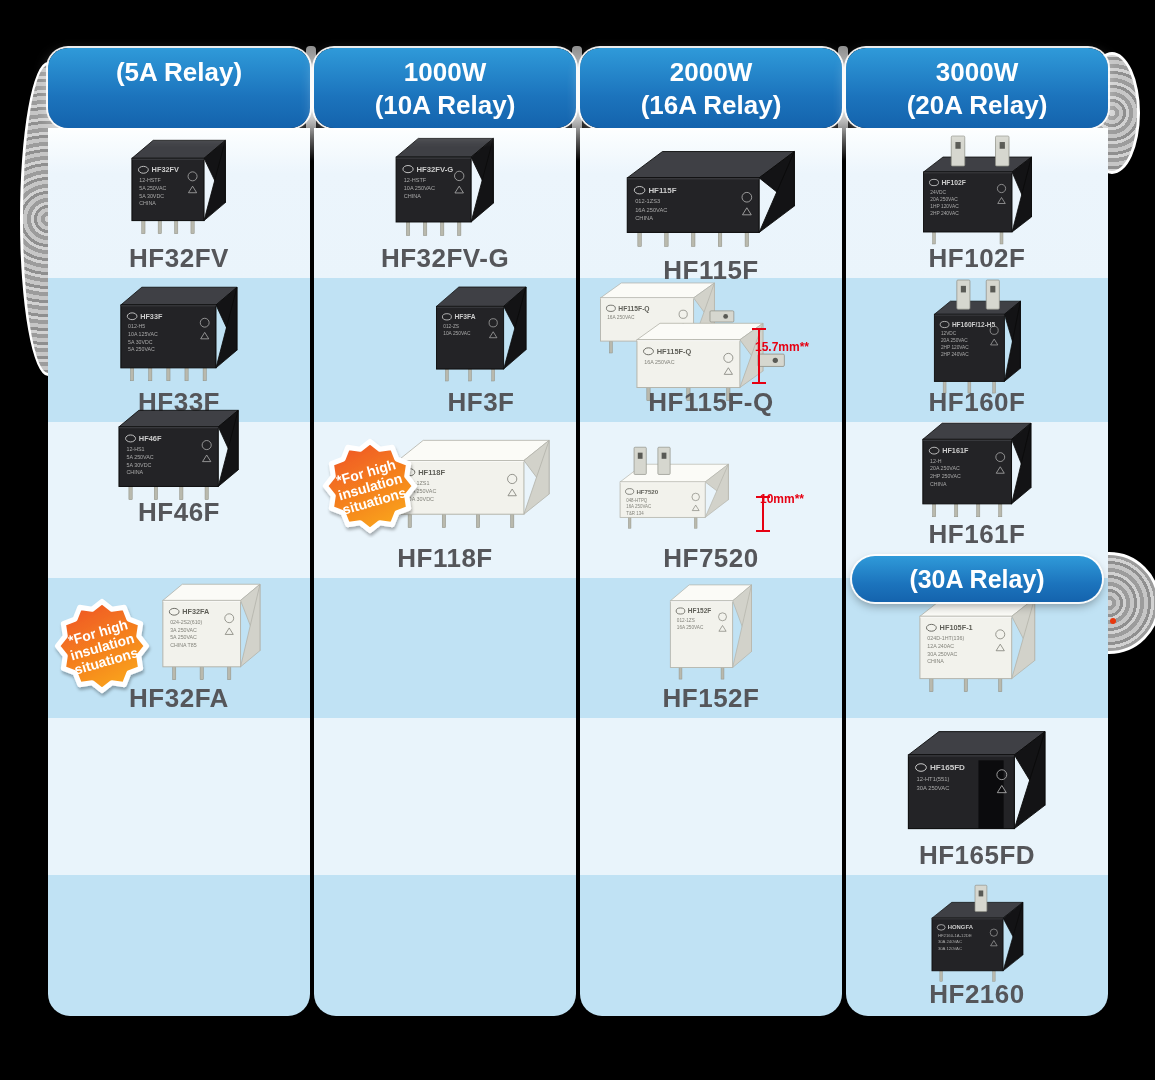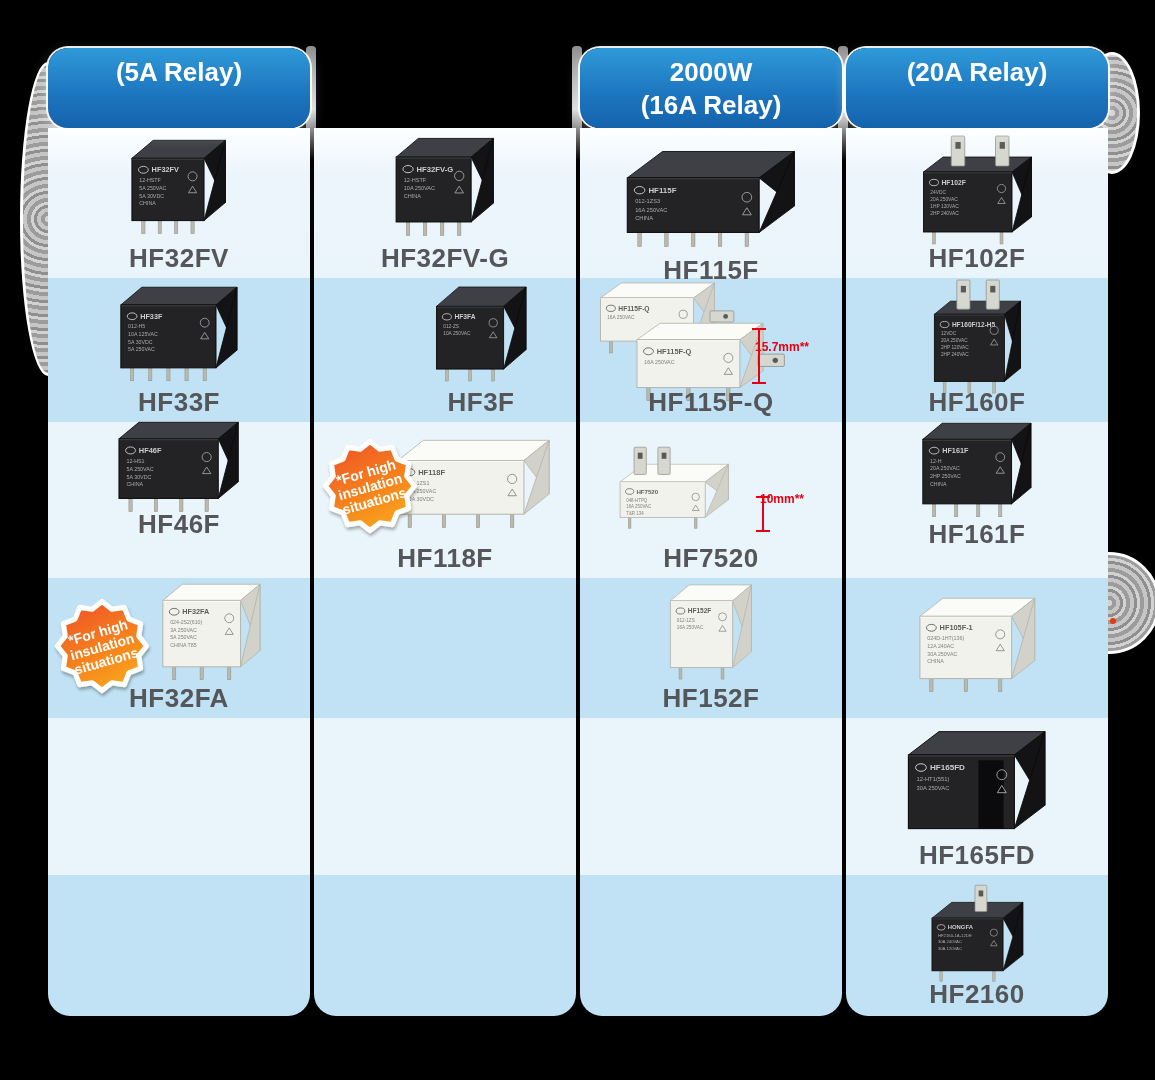--- a/index.html
+++ b/index.html
@@ -113,21 +113,21 @@
             <text x="15" y="55" font-size="6.5" fill="#a9a9a9" font-family="Liberation Sans,sans-serif">012-H5</text>
             <text x="15" y="64.5" font-size="6.5" fill="#a9a9a9" font-family="Liberation Sans,sans-serif">10A 125VAC</text>
             <text x="15" y="74" font-size="6.5" fill="#a9a9a9" font-family="Liberation Sans,sans-serif">5A 30VDC</text>
             <text x="15" y="83.5" font-size="6.5" fill="#a9a9a9" font-family="Liberation Sans,sans-serif">5A 250VAC</text>
             <circle cx="110" cy="48" r="5.5" fill="none" stroke="#a9a9a9" stroke-width="1"></circle>
             <path d="M 105 68 l 5 -8 l 5 8 z" fill="none" stroke="#a9a9a9" stroke-width="1"></path>
           </svg>
         </div>
         <div class="label">HF33F</div>
       </div>
-      <div class="cell" style="top: 374px; height: 122px;">
+      <div class="cell" style="top: 362px; height: 122px;">
         <div class="relay-holder">
           <svg viewBox="0 0 156 116" height="96">
             <rect x="18" y="96" width="4" height="16" fill="#b9b9ad" stroke="#8d8d82" stroke-width="0.6"></rect>
             <rect x="48.66666666666667" y="96" width="4" height="16" fill="#b9b9ad" stroke="#8d8d82" stroke-width="0.6"></rect>
             <rect x="79.33333333333334" y="96" width="4" height="16" fill="#b9b9ad" stroke="#8d8d82" stroke-width="0.6"></rect>
             <rect x="110" y="96" width="4" height="16" fill="#b9b9ad" stroke="#8d8d82" stroke-width="0.6"></rect>
             <polygon points="6,24 30,4 150,4 126,24" fill="#3f4045" stroke="#0a0a0a" stroke-width="1"></polygon>
             <polygon points="126,24 150,4 150,76" fill="#131315" stroke="#0a0a0a" stroke-width="1"></polygon>
             <polygon points="126,96 150,76 150,4" fill="#131315" stroke="#0a0a0a" stroke-width="1"></polygon>
             <rect x="6" y="24" width="120" height="72" fill="#232326" stroke="#0a0a0a" stroke-width="1.2"></rect>
@@ -182,20 +182,24 @@
       <text y="6">insulation</text>
       <text y="22">situations</text>
     </g>
           </svg>
         </div>
         <div class="label">HF32FA</div>
       </div>
     </div>
     <div class="column" style="left: 314px;">
       <div class="col-body"></div>
+      <div class="col-header">
+        <div>1000W</div>
+                  <div>(10A Relay)</div>
+      </div>
       <div class="cell" style="top: 80px; height: 150px;">
         <div class="relay-holder">
           <svg viewBox="0 0 126 122" height="104">
             <rect x="18" y="102" width="4" height="16" fill="#b9b9ad" stroke="#8d8d82" stroke-width="0.6"></rect>
             <rect x="38" y="102" width="4" height="16" fill="#b9b9ad" stroke="#8d8d82" stroke-width="0.6"></rect>
             <rect x="58" y="102" width="4" height="16" fill="#b9b9ad" stroke="#8d8d82" stroke-width="0.6"></rect>
             <rect x="78" y="102" width="4" height="16" fill="#b9b9ad" stroke="#8d8d82" stroke-width="0.6"></rect>
             <polygon points="6,26 32,4 120,4 94,26" fill="#3f4045" stroke="#0a0a0a" stroke-width="1"></polygon>
             <polygon points="94,26 120,4 120,80" fill="#131315" stroke="#0a0a0a" stroke-width="1"></polygon>
             <polygon points="94,102 120,80 120,4" fill="#131315" stroke="#0a0a0a" stroke-width="1"></polygon>
@@ -393,22 +397,24 @@
             <circle cx="78" cy="48" r="5.5" fill="none" stroke="#83837b" stroke-width="1"></circle>
             <path d="M 73 68 l 5 -8 l 5 8 z" fill="none" stroke="#83837b" stroke-width="1"></path>
           </svg>
         </div>
         <div class="label">HF152F</div>
       </div>
     </div>
     <div class="column" style="left: 846px;">
       <div class="col-body"></div>
       <div class="col-header">
+        <div>3000W</div>
                   <div>(20A Relay)</div>
       </div>
+      <div class="pill">(30A Relay)</div>
       <div class="cell" style="top: 80px; height: 150px;">
         <div class="relay-holder">
           <svg viewBox="0 0 156 160" height="120">
             <rect x="18" y="140" width="4" height="16" fill="#b9b9ad" stroke="#8d8d82" stroke-width="0.6"></rect>
             <rect x="108" y="140" width="4" height="16" fill="#b9b9ad" stroke="#8d8d82" stroke-width="0.6"></rect>
             <polygon points="6,60 32,40 150,40 124,60" fill="#3f4045" stroke="#0a0a0a" stroke-width="1"></polygon>
             <polygon points="124,60 150,40 150,120" fill="#131315" stroke="#0a0a0a" stroke-width="1"></polygon>
             <polygon points="124,140 150,120 150,40" fill="#131315" stroke="#0a0a0a" stroke-width="1"></polygon>
             <rect x="6" y="60" width="118" height="80" fill="#232326" stroke="#0a0a0a" stroke-width="1.2"></rect>
             <line x1="6" y1="61" x2="124" y2="61" stroke="#55565c" stroke-width="1" opacity="0.8"></line>

